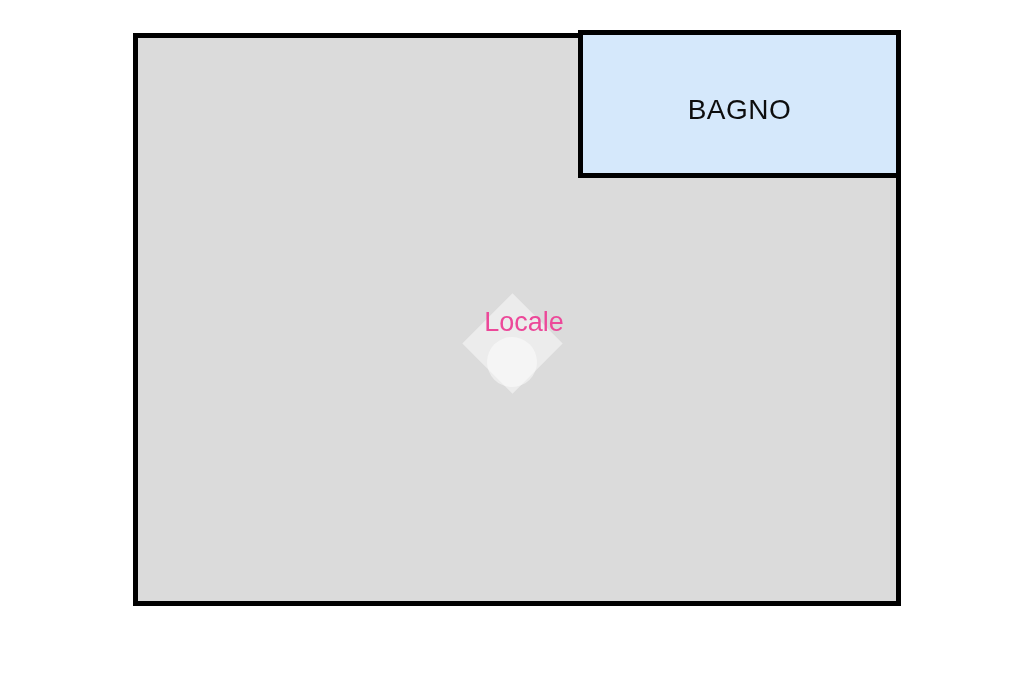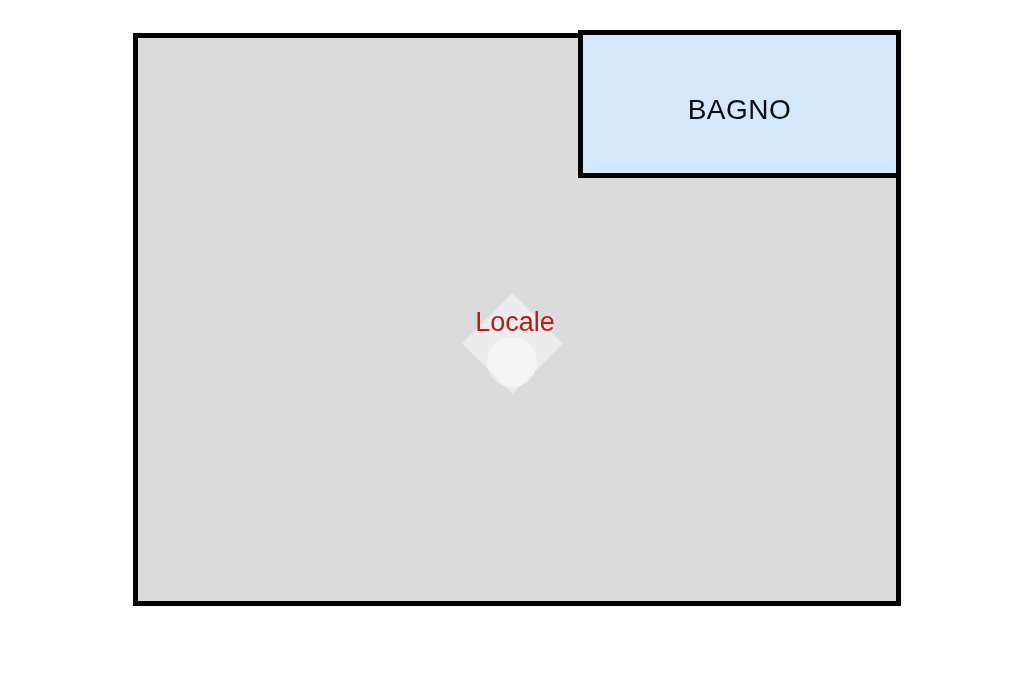--- a/index.html
+++ b/index.html
@@ -66,26 +66,26 @@
     left: 487px;
     top: 337px;
     width: 50px;
     height: 50px;
     border-radius: 50%;
     background: rgba(255, 255, 255, 0.48);
     z-index: 2;
   }
   .label-locale {
     position: absolute;
-    left: 385px;
+    left: 394px;
     top: 307px;
     width: 260px;
     text-align: center;
     font-size: 27px;
-    color: #b91c1c;
+    color: #ec4899;
     z-index: 4;
   }
 </style>
 </head>
 <body>
 
 <div class="stage">
 
   <div class="room-main"></div>
 

